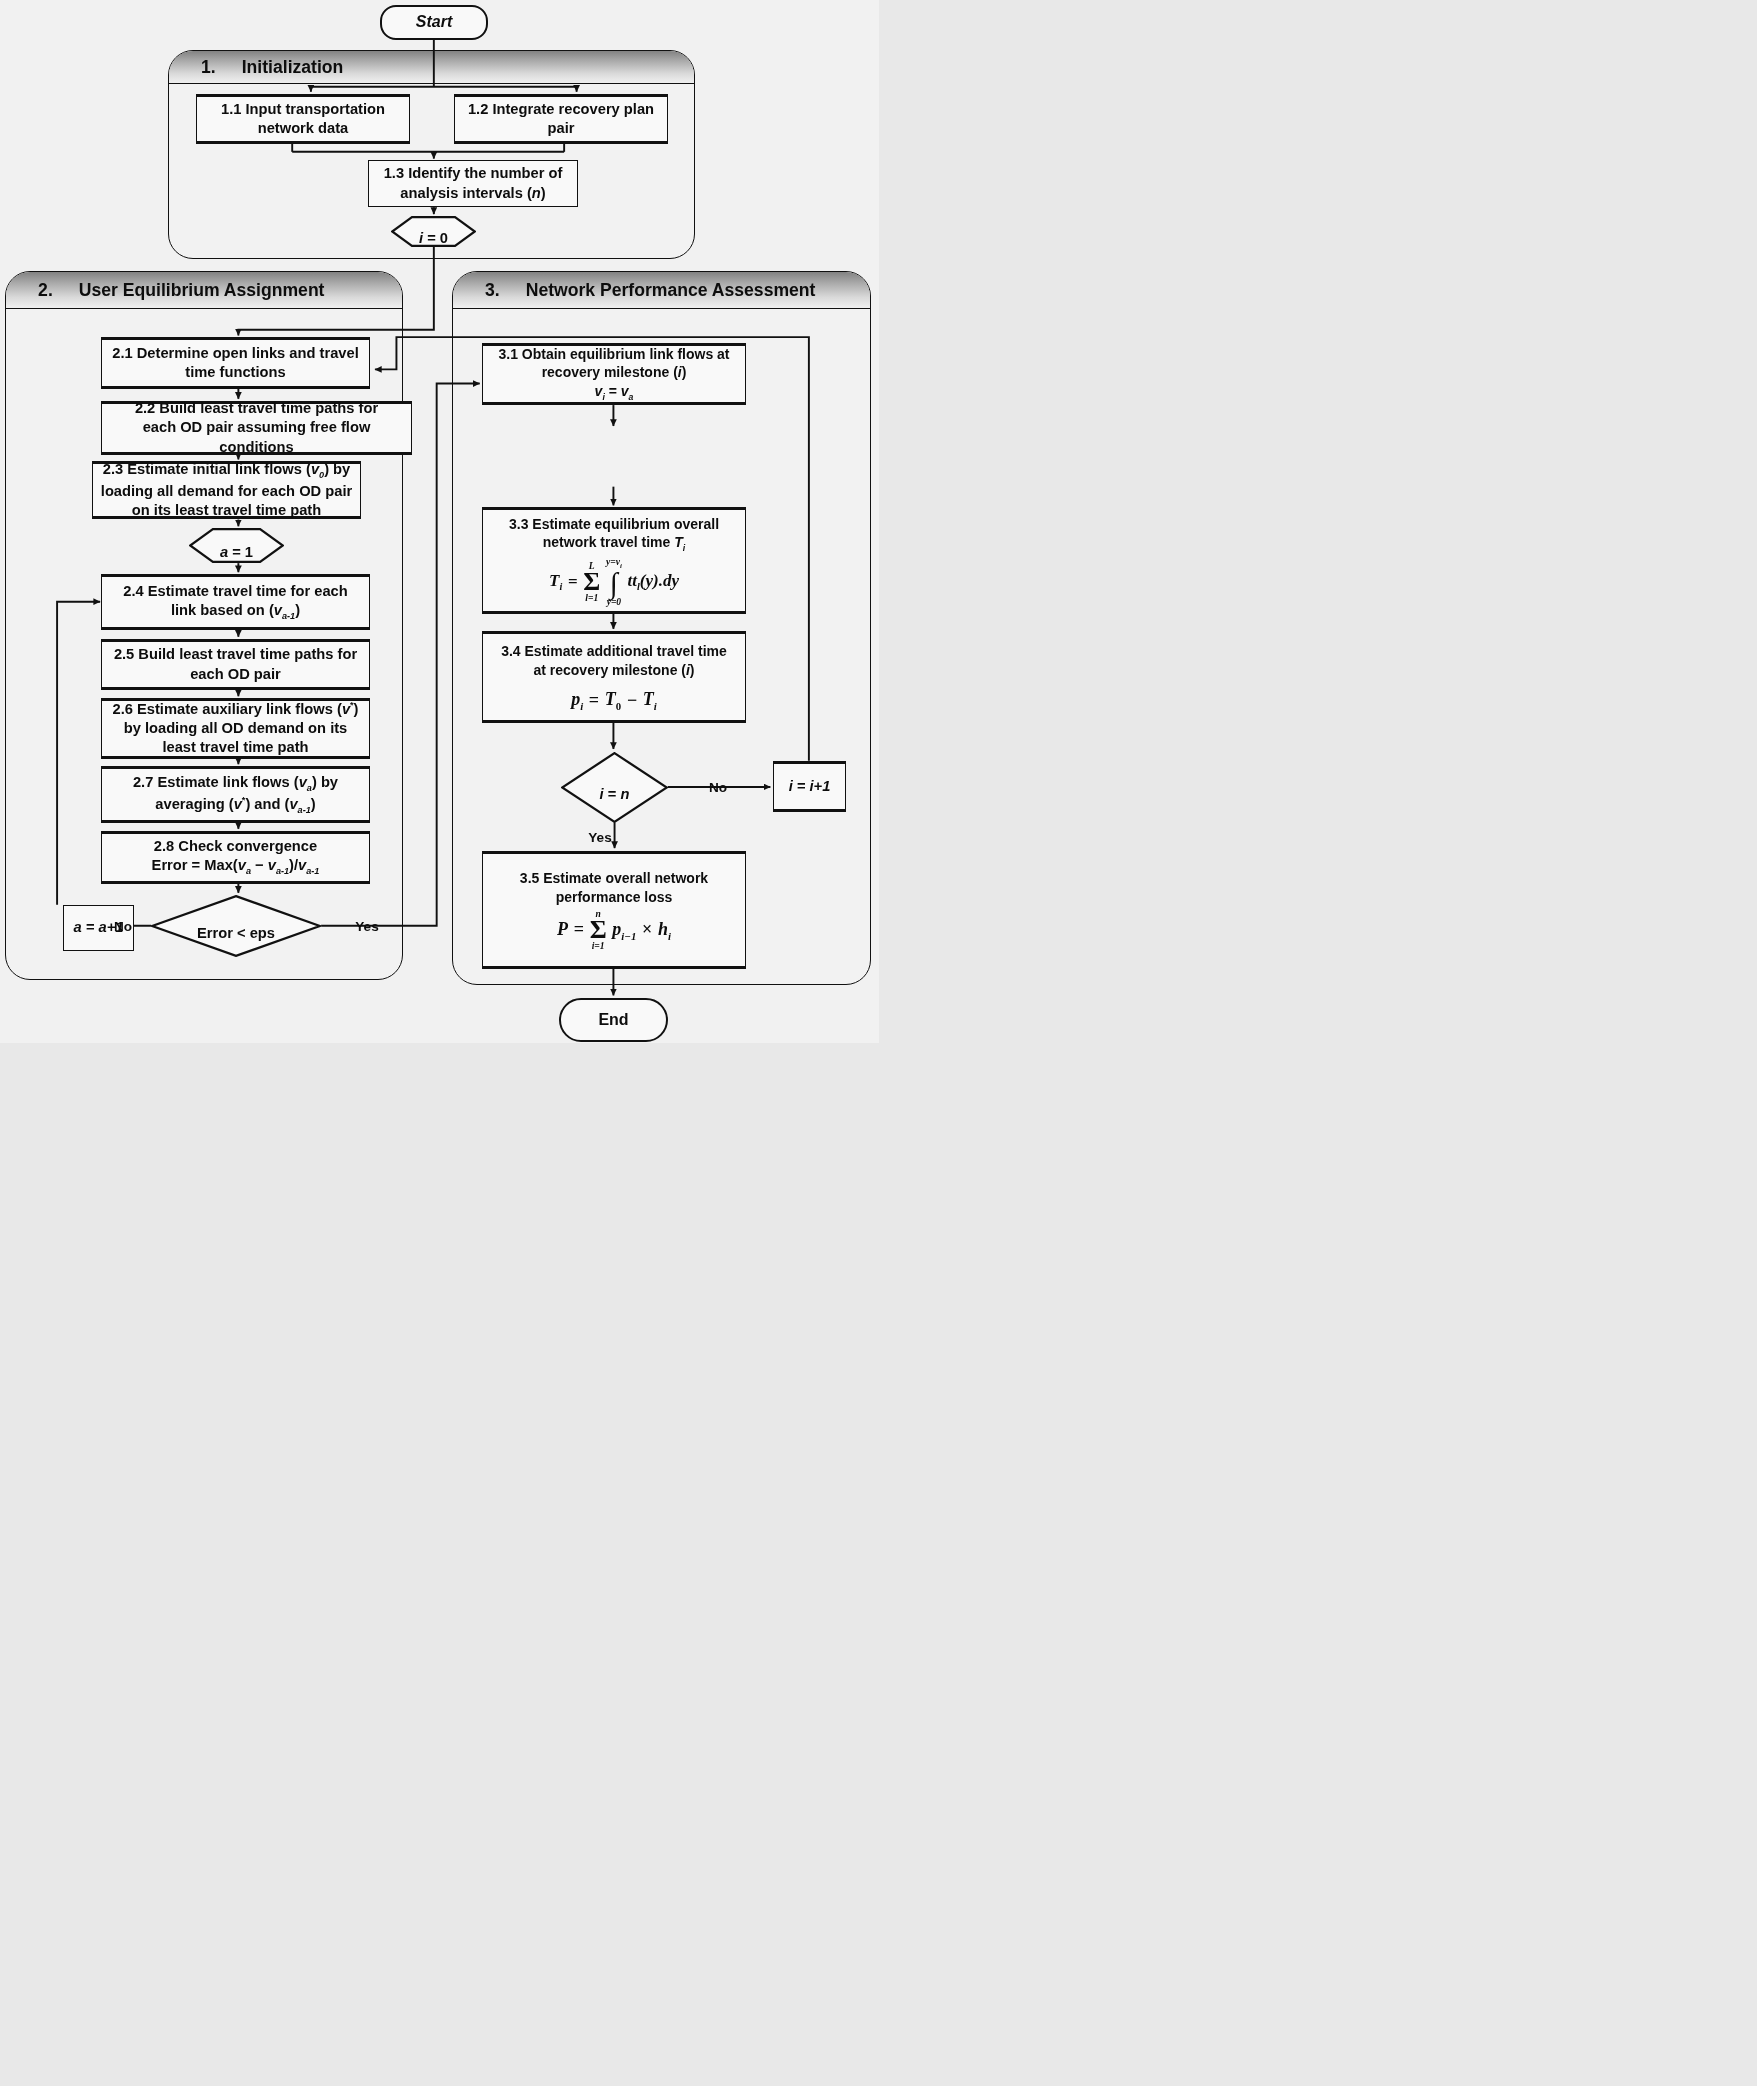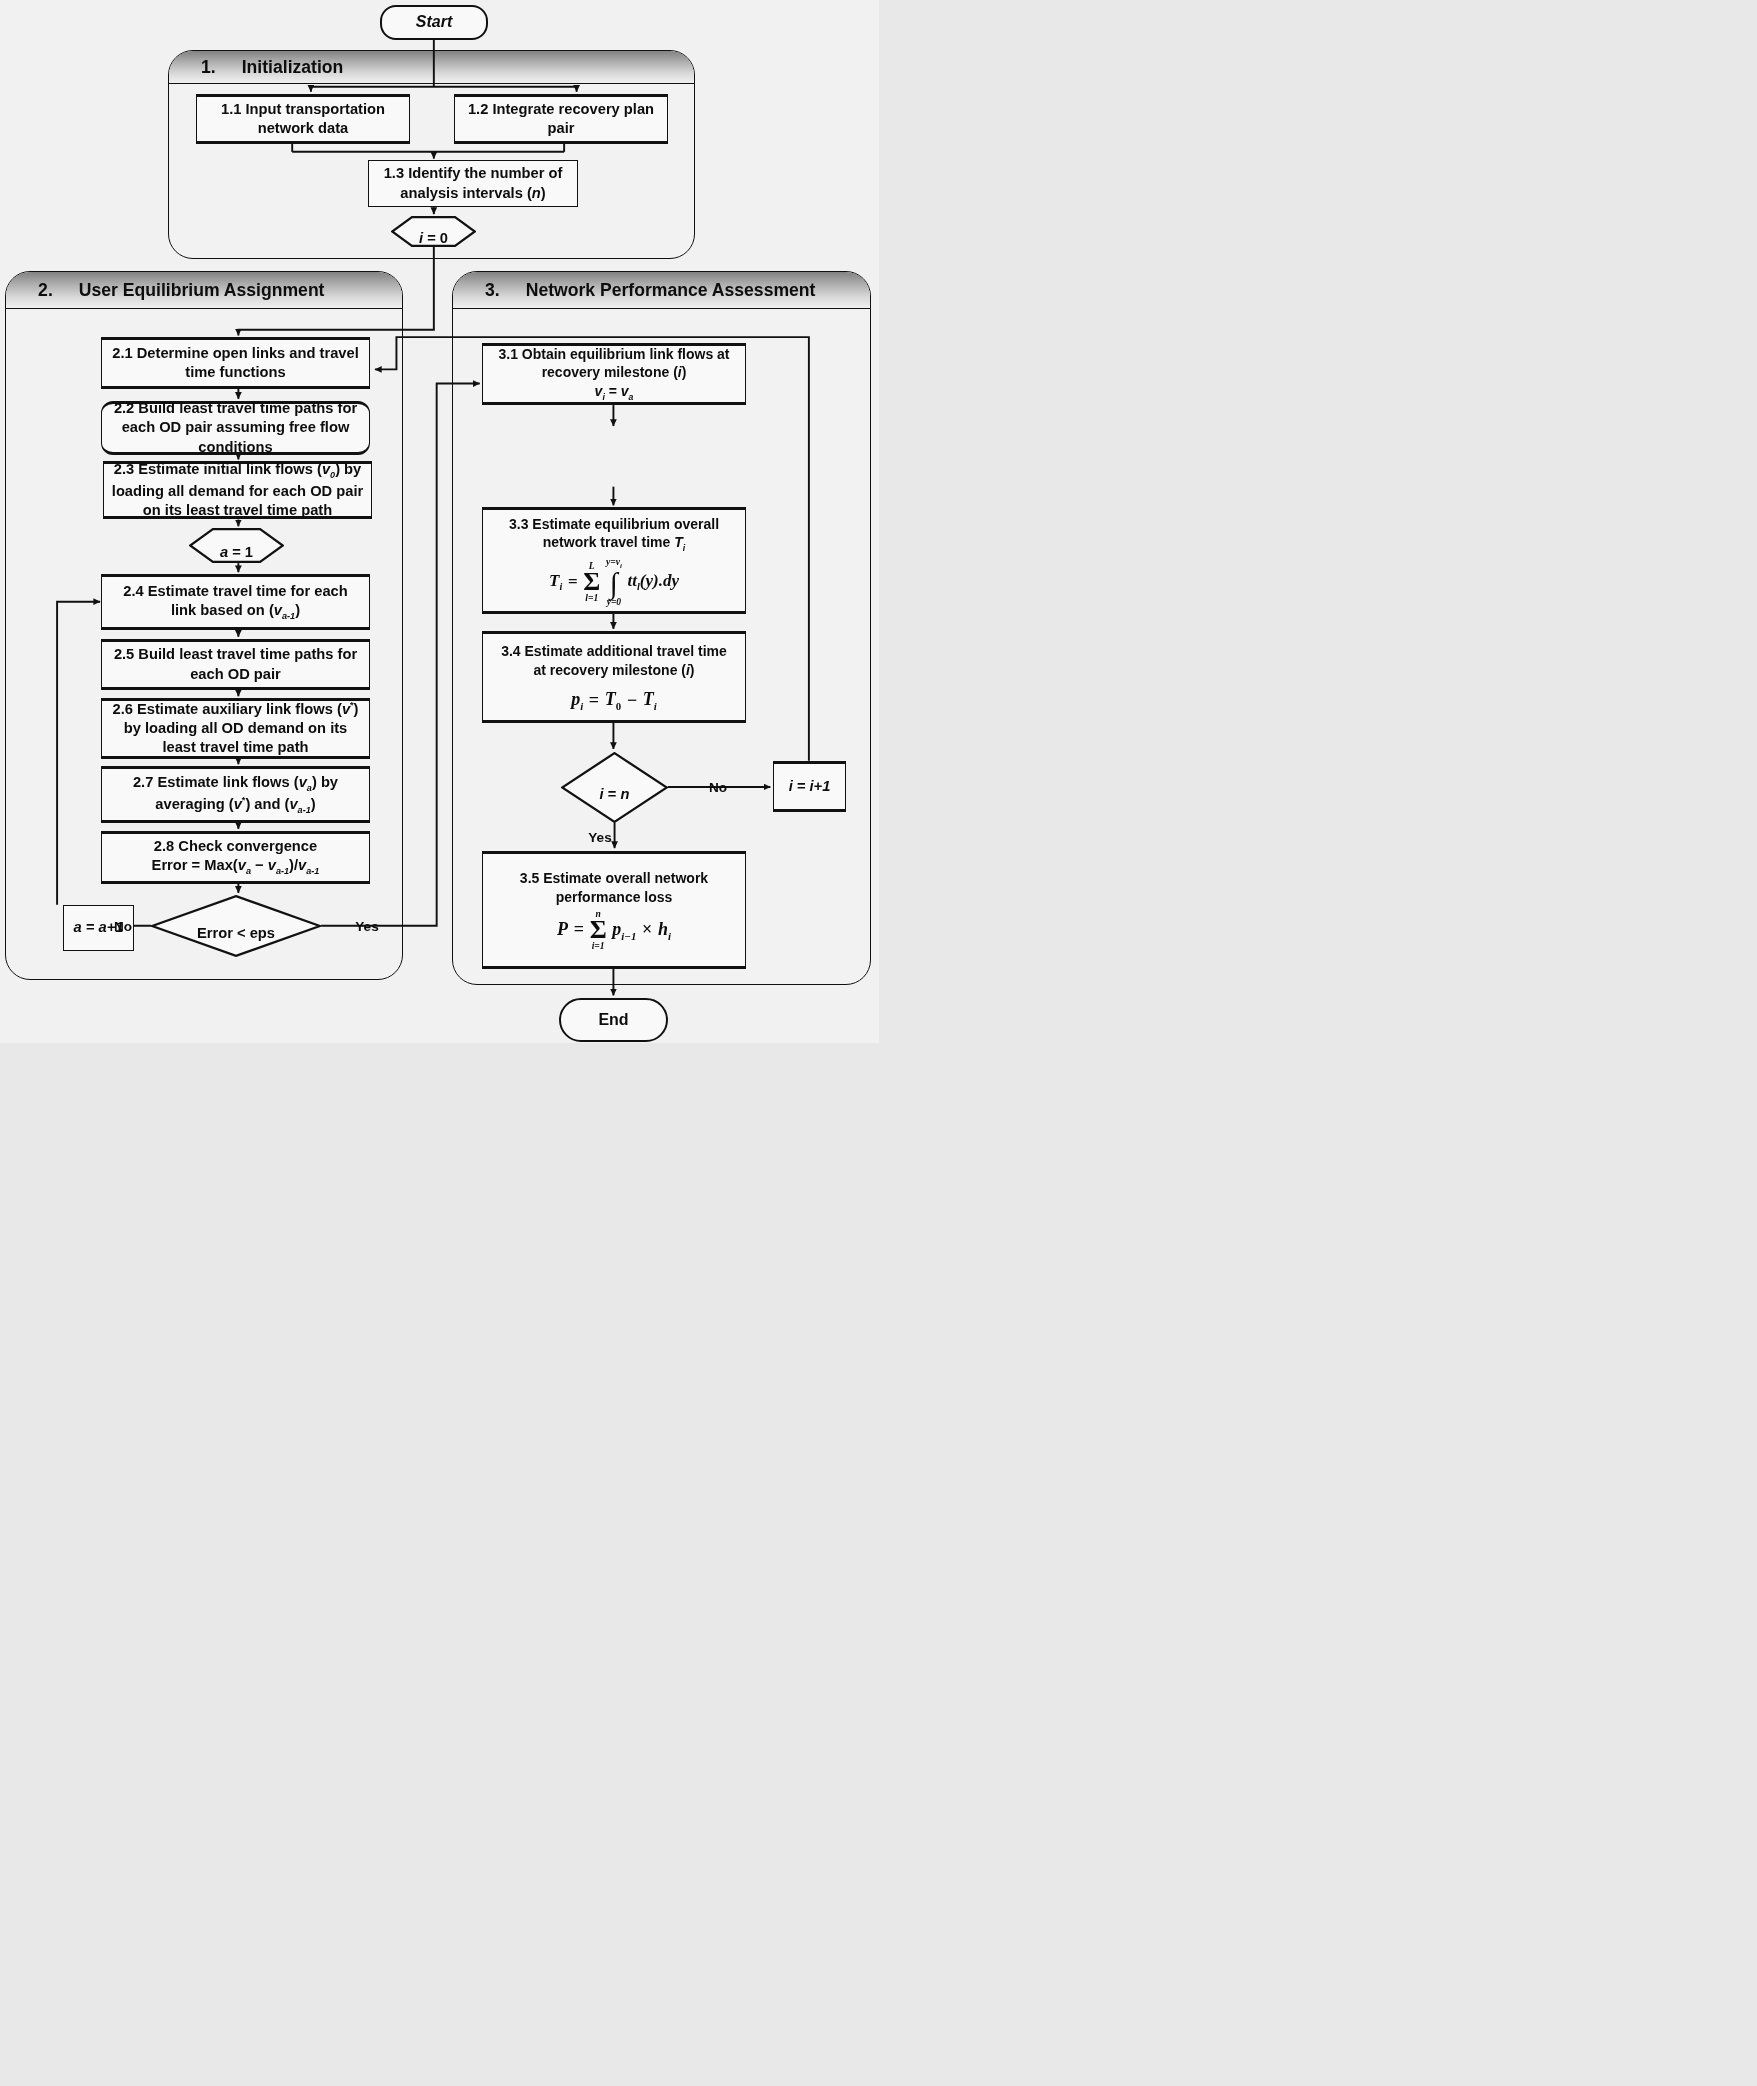--- a/index.html
+++ b/index.html
@@ -128,24 +128,24 @@
   <div class="shape" style="left:391px;top:216px;width:85px;height:31px;">
     <svg viewBox="0 0 150 54" preserveAspectRatio="none">
       <polygon points="37,2 113,2 148,27 113,52 37,52 2,27"></polygon>
     </svg>
     <div class="bt"><span class="it">i</span><span> = 0</span></div>
   </div>
 
   <div class="pbox" style="left:101px;top:337px;width:269px;height:52px;">
     <div class="bt"><span>2.1  Determine open links and travel</span><br><span>time functions</span></div>
   </div>
-  <div class="pbox" style="left:101px;top:401px;width:269px;height:54px;border-radius:12px;">
+  <div class="pbox" style="left:101px;top:401px;width:311px;height:54px;">
     <div class="bt"><span>2.2  Build least travel time paths for</span><br><span>each OD pair assuming free flow</span><br><span>conditions</span></div>
   </div>
-  <div class="pbox" style="left:103px;top:461px;width:269px;height:58px;">
+  <div class="pbox" style="left:92px;top:461px;width:269px;height:58px;">
     <div class="bt"><span>2.3  Estimate initial link flows (</span><span class="it">v</span><sub class="it">0</sub><span>) by</span><br><span>loading all demand for each OD pair</span><br><span>on its least travel time path</span></div>
   </div>
   <div class="shape" style="left:189px;top:528px;width:95px;height:35px;">
     <svg viewBox="0 0 167 62" preserveAspectRatio="none">
       <polygon points="42,2 125,2 165,31 125,60 42,60 2,31"></polygon>
     </svg>
     <div class="bt"><span class="it">a</span><span> = 1</span></div>
   </div>
   <div class="pbox" style="left:101px;top:574px;width:269px;height:56px;">
     <div class="bt"><span>2.4  Estimate travel time for each</span><br><span>link based on (</span><span class="it">v</span><sub class="it">a-1</sub><span>)</span></div>

